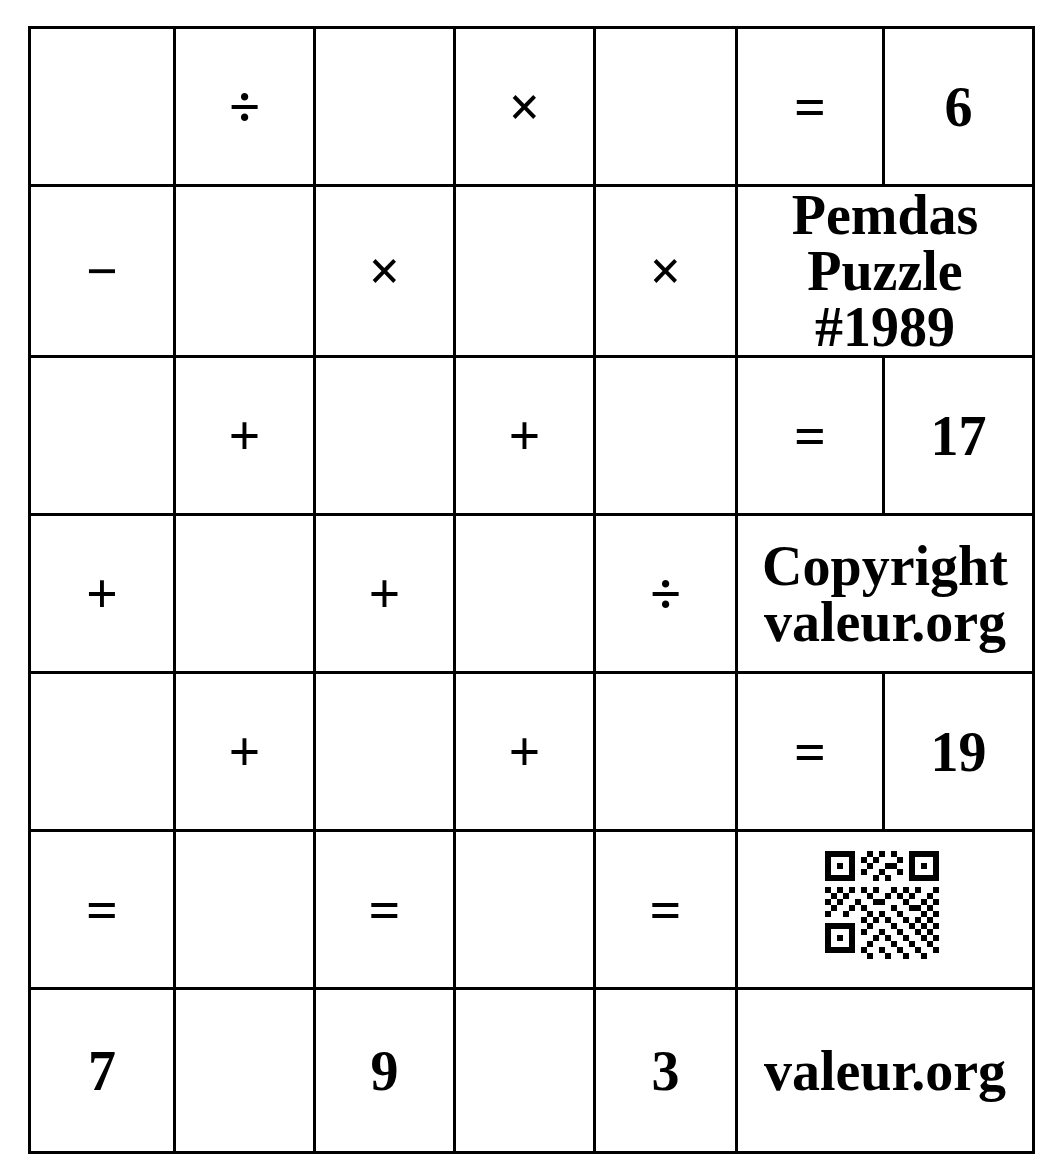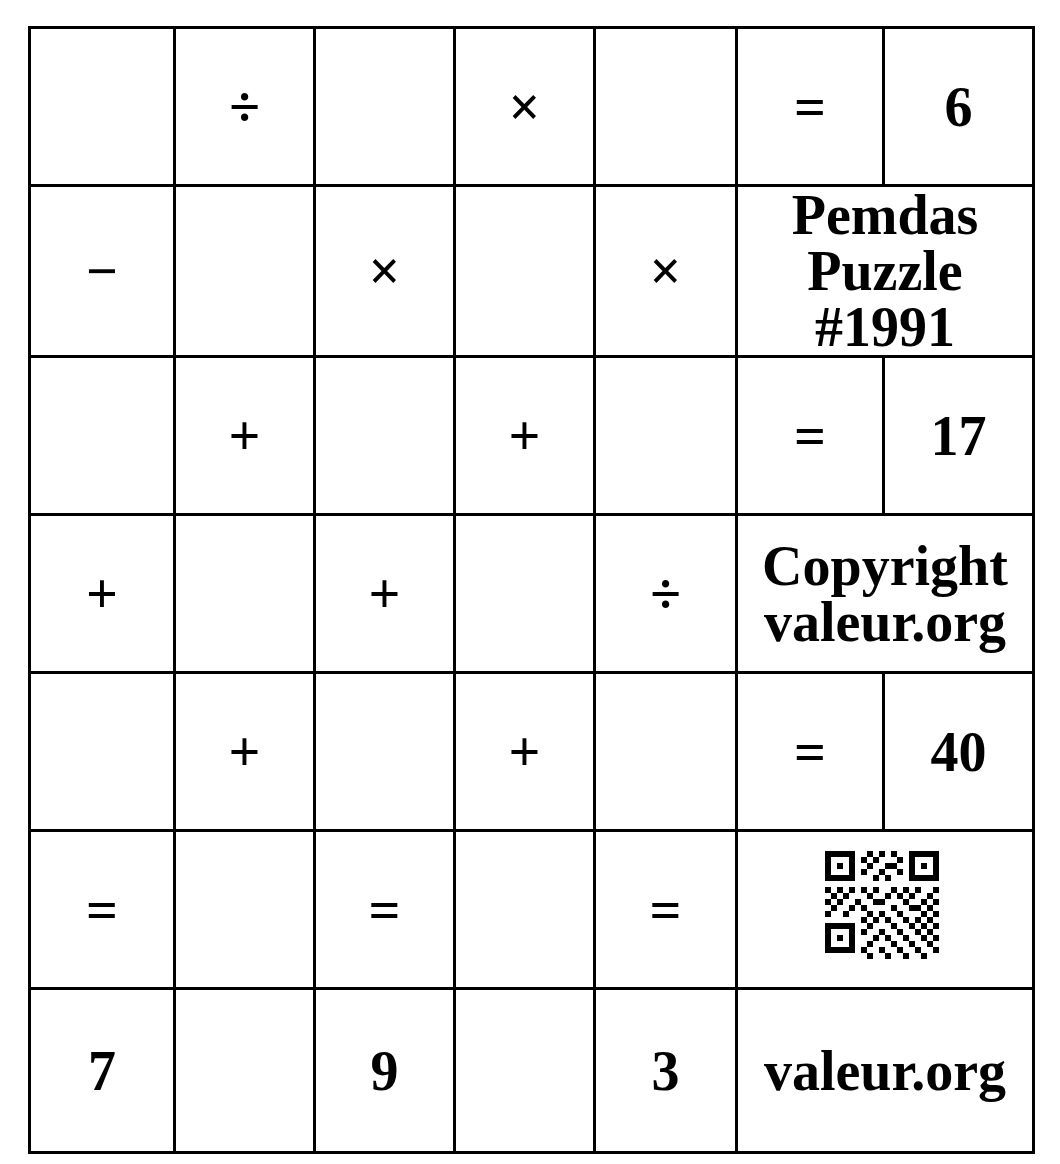--- a/index.html
+++ b/index.html
@@ -110,21 +110,21 @@
         <td class="eq">=</td>
         <td class="num">6</td>
       </tr>
 
       <tr class="r1">
         <td class="op">−</td>
         <td class="shaded"></td>
         <td class="op">×</td>
         <td class="shaded"></td>
         <td class="op">×</td>
-        <td class="label" colspan="2"><span>Pemdas Puzzle</span><br><span>#1991</span></td>
+        <td class="label" colspan="2"><span>Pemdas Puzzle</span><br><span>#1989</span></td>
       </tr>
 
       <tr class="r2">
         <td class="blank"></td>
         <td class="op">+</td>
         <td class="blank"></td>
         <td class="op">+</td>
         <td class="blank"></td>
         <td class="eq">=</td>
         <td class="num">17</td>
@@ -139,21 +139,21 @@
         <td class="label" colspan="2"><span>Copyright</span><br><span>valeur.org</span></td>
       </tr>
 
       <tr class="r4">
         <td class="blank"></td>
         <td class="op">+</td>
         <td class="blank"></td>
         <td class="op">+</td>
         <td class="blank"></td>
         <td class="eq">=</td>
-        <td class="num">40</td>
+        <td class="num">19</td>
       </tr>
 
       <tr class="r5">
         <td class="eq">=</td>
         <td class="shaded"></td>
         <td class="eq">=</td>
         <td class="shaded"></td>
         <td class="eq">=</td>
         <td class="qr" colspan="2">
           <span class="qr-box">

